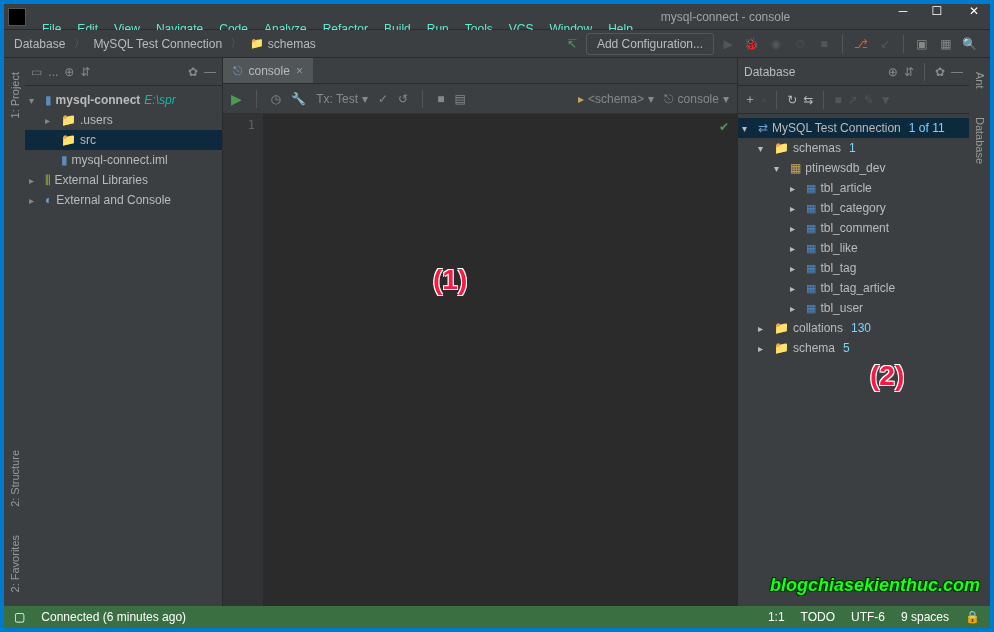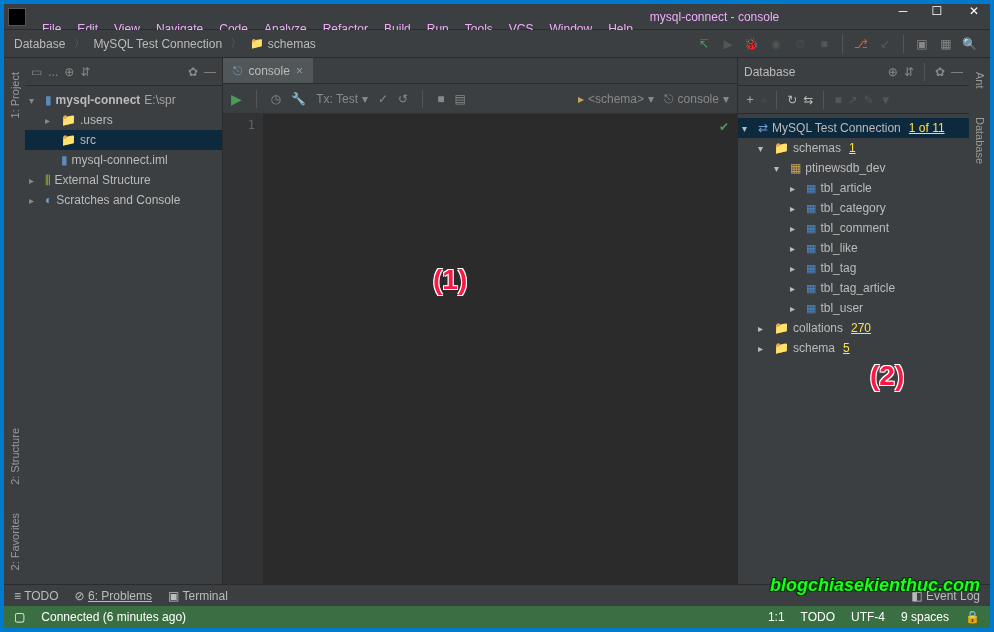--- a/index.html
+++ b/index.html
@@ -1,22 +1,22 @@
 <!DOCTYPE html>
 <html><head>
 <meta charset="utf-8">
 <style>
 * { margin:0; padding:0; box-sizing:border-box; font-family:"Segoe UI",Arial,sans-serif; font-size:12px; }
 body { width:994px; height:632px; background:#007acc; overflow:hidden; position:relative; }
 .app { position:absolute; top:4px; left:4px; right:4px; bottom:4px; background:#3c3f41; display:flex; flex-direction:column; color:#bbb; }
 .menubar { height:26px; background:#3c3f41; display:flex; align-items:center; padding:0 4px; border-bottom:1px solid #2b2b2b; }
 .app-icon { width:18px; height:18px; background:#000; border:1px solid #555; margin-right:8px; }
-.menu-item { padding:3px 8px; cursor:pointer; color:#f0abfc;margin-top:24px; }
+.menu-item { padding:3px 8px; cursor:pointer; color:#5eead4;margin-top:24px; }
 .menu-item u { text-decoration:underline; }
-.title-dim { color:#f0abfc; margin-left:9px; }
+.title-dim { color:#a3a3a3; margin-left:20px; }
 .toolbar { height:28px; background:#3c3f41; display:flex; align-items:center; padding:0 10px; border-bottom:1px solid #2b2b2b; gap:4px; }
 .crumb { color:#bbb; cursor:pointer; }
 .crumb-sep { color:#666; margin:0 4px; }
 .spacer { flex:1; }
 .tb-btn { width:20px; height:20px; display:flex; align-items:center; justify-content:center; cursor:pointer; color:#888; border-radius:2px; }
 .config-btn { border:1px solid #555; padding:2px 10px; color:#bbb; cursor:pointer; border-radius:3px; height:22px; display:flex; align-items:center; }
 .run-green { color:#499c54; }
 .disabled { color:#555; }
 .body { flex:1; display:flex; min-height:0; }
 .left-rail,.right-rail { width:21px; background:#3c3f41; display:flex; flex-direction:column; align-items:center; padding-top:10px; gap:20px; }
@@ -26,39 +26,39 @@
 .panel-header { height:28px; display:flex; align-items:center; padding:0 6px; gap:6px; border-bottom:1px solid #2b2b2b; }
 .panel-header .hicon { cursor:pointer; color:#888; }
 .tree { padding:4px 0; overflow:hidden; font-size:12px; }
 .tree-row { height:20px; display:flex; align-items:center; padding-left:4px; cursor:pointer; white-space:nowrap; gap:4px; color:#bbb; }
 .tree-row.selected { background:#0d293e; }
 .tree-row .arr { width:12px; color:#888; font-size:10px; }
 .folder-icon { color:#87939a; }
 .module-icon { color:#5b8bbd; }
 .lib-icon { color:#a9b837; }
 .scratch-icon { color:#6fa0cf; }
-.dim-text { color:#a3a3a3; }
+.dim-text { color:#14b8a6;font-style:italic; }
 .editor-col { flex:1; display:flex; flex-direction:column; background:#2b2b2b; min-width:0; }
 .tab-row { height:26px; background:#3c3f41; display:flex; align-items:flex-end; border-bottom:1px solid #2b2b2b; }
 .tab { height:25px; background:#515658; display:flex; align-items:center; padding:0 10px; gap:6px; color:#bbb; }
 .tab .close { color:#999; cursor:pointer; }
 .ed-toolbar { height:30px; background:#3c3f41; display:flex; align-items:center; padding:0 8px; gap:10px; border-bottom:1px solid #323232; }
 .ed-area { flex:1; position:relative; background:#2b2b2b; display:flex; }
 .gutter { width:40px; background:#313335; color:#606366; text-align:right; padding:4px 8px 0 0; font-family:monospace; }
 .ed-text { flex:1; position:relative; }
 .check { position:absolute; top:6px; right:8px; color:#499c54; }
 .annotation { position:absolute; font-size:28px; font-weight:bold; color:#ff1744; text-shadow:-1px -1px 0 #fff,1px -1px 0 #fff,-1px 1px 0 #fff,1px 1px 0 #fff; pointer-events:none; }
 .db-panel { width:232px; background:#3c3f41; border-left:1px solid #2b2b2b; display:flex; flex-direction:column; }
 .db-toolbar { height:28px; display:flex; align-items:center; padding:0 6px; gap:6px; border-bottom:1px solid #2b2b2b; }
 .db-tree { flex:1; padding:4px 0; font-size:12px; overflow:hidden; position:relative; }
 .db-row { height:20px; display:flex; align-items:center; cursor:pointer; white-space:nowrap; gap:4px; color:#bbb; }
 .db-row.selected { background:#0d293e; }
 .table-icon { color:#4a88c7; font-size:11px; }
 .schema-icon { color:#c7a559; }
-.count { color:#fde047; margin-left:4px;text-decoration:underline; }
+.count { color:#7dd3fc; margin-left:4px; }
 .status-bar { height:22px; display:flex; align-items:center; padding:0 10px; gap:16px; border-top:1px solid #2b2b2b; font-size:11px; background:#3c3f41; }
 .status-bar2 { height:22px; display:flex; align-items:center; padding:0 10px; gap:16px; background:#3a7041; color:#fff; font-size:11px; }
 .watermark { position:absolute; bottom:36px; right:14px; color:#1aff1a; font-size:18px; font-weight:bold; font-style:italic; text-shadow:1px 1px 0 #003300,-1px -1px 0 #003300,1px -1px 0 #003300,-1px 1px 0 #003300; pointer-events:none; z-index:50; }
 .minbtn { width:34px; height:22px; display:flex; align-items:center; justify-content:center; color:#fff; }
 .win-controls { position:absolute; top:0; right:0; display:flex; z-index:100; }
 .ed-group { display:flex; align-items:center; gap:4px; color:#888; }
 .sep-v { width:1px; height:18px; background:#555; margin:0 4px;}
 </style>
 </head>
 <body>
@@ -91,20 +91,21 @@
 
   <div class="toolbar">
     <span class="crumb">Database</span>
     <span class="crumb-sep">〉</span>
     <span class="crumb">MySQL Test Connection</span>
     <span class="crumb-sep">〉</span>
     <span style="color:#87939a;font-size:11px">📁</span>
     <span class="crumb">schemas</span>
     <div class="spacer"></div>
     <div class="tb-btn" style="color:#499c54">↸</div>
+    <div class="config-btn">Add Configuration...</div>
     <div class="tb-btn disabled">▶</div>
     <div class="tb-btn disabled">🐞</div>
     <div class="tb-btn disabled">◉</div>
     <div class="tb-btn disabled">⏱</div>
     <div class="tb-btn disabled">■</div>
     <div class="sep-v"></div>
     <div class="tb-btn" style="color:#e05a2b">⎇</div>
     <div class="tb-btn disabled">↙</div>
     <div class="sep-v"></div>
     <div class="tb-btn">▣</div>
@@ -149,26 +150,26 @@
           <span>src</span>
         </div>
         <div class="tree-row" style="padding-left:20px">
           <span class="arr"></span>
           <span class="module-icon">▮</span>
           <span>mysql-connect.iml</span>
         </div>
         <div class="tree-row">
           <span class="arr">▸</span>
           <span class="lib-icon">⫼</span>
-          <span>External Structure</span>
+          <span>External Libraries</span>
         </div>
         <div class="tree-row">
           <span class="arr">▸</span>
           <span class="scratch-icon">◐</span>
-          <span>Scratches and Console</span>
+          <span>External and Console</span>
         </div>
       </div>
     </div>
 
     <div class="editor-col">
       <div class="tab-row">
         <div class="tab">
           <span style="color:#6fa0cf">⎋</span>
           <span>console</span>
           <span class="close">×</span>
@@ -283,52 +284,45 @@
             <div class="db-row" style="padding-left: 52px;">
               <span class="arr" style="width:12px;font-size:10px">▸</span>
               <span class="table-icon">▦</span>
               <span>tbl_user</span>
             </div>
           </div>
         <div class="db-row" style="padding-left:20px">
           <span class="arr" style="width:12px;font-size:10px">▸</span>
           <span class="folder-icon">📁</span>
           <span>collations</span>
-          <span class="count">270</span>
+          <span class="count">130</span>
         </div>
         <div class="db-row" style="padding-left:20px">
           <span class="arr" style="width:12px;font-size:10px">▸</span>
           <span class="folder-icon">📁</span>
           <span>schema</span>
           <span class="count">5</span>
         </div>
         <div class="annotation" style="top:246px;left:132px">(2)</div>
       </div>
     </div>
 
     <div class="right-rail">
       <div class="rail-label">Ant</div>
       <div class="rail-label">Database</div>
     </div>
 
   </div>
 
-  <div class="status-bar">
-    <span>≡ <span>TODO</span></span>
-    <span>⊘ <u>6: Problems</u></span>
-    <span>▣ <span>Terminal</span></span>
-    <div class="spacer"></div>
-    <span>◧ <span>Event Log</span></span>
-  </div>
   <div class="status-bar2">
     <span>▢</span>
     <span>Connected (6 minutes ago)</span>
     <div class="spacer"></div>
     <span>1:1</span>
     <span>TODO</span>
-    <span>UTF-4</span>
+    <span>UTF-6</span>
     <span>9 spaces</span>
     <span>🔒</span>
   </div>
 
 </div>
 
 <div class="watermark">blogchiasekienthuc.com</div>
 
 </body></html>

